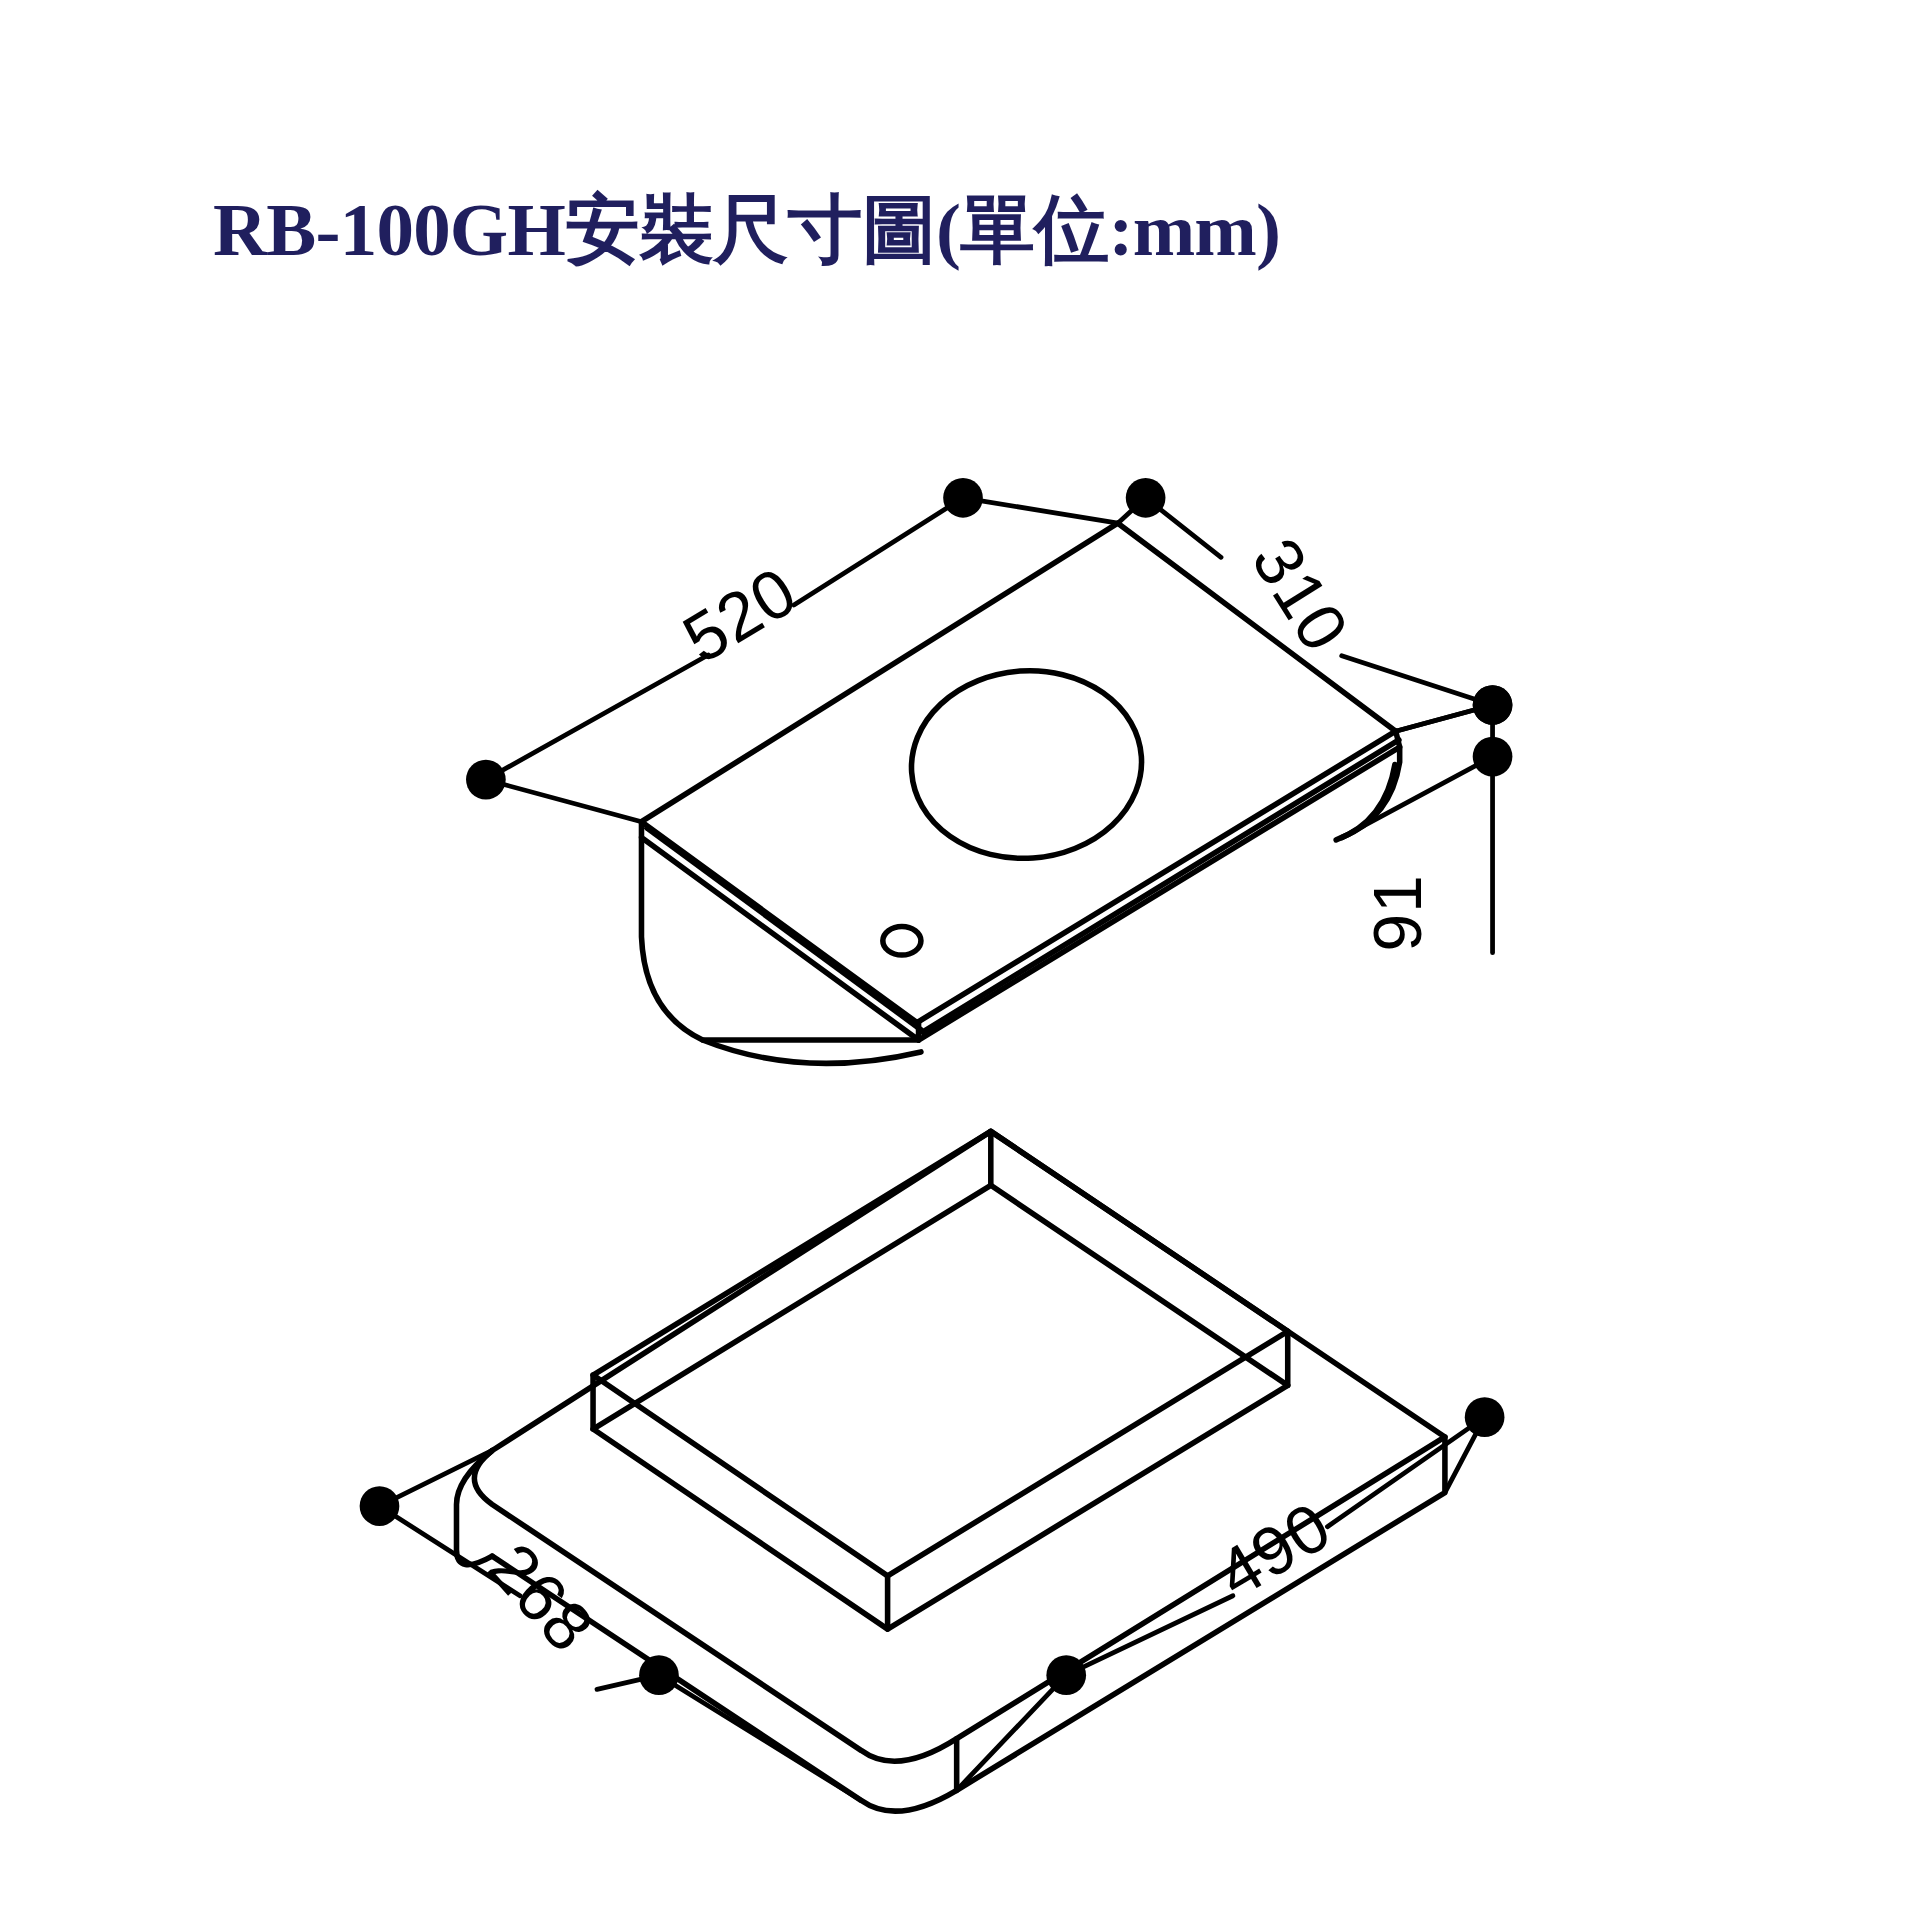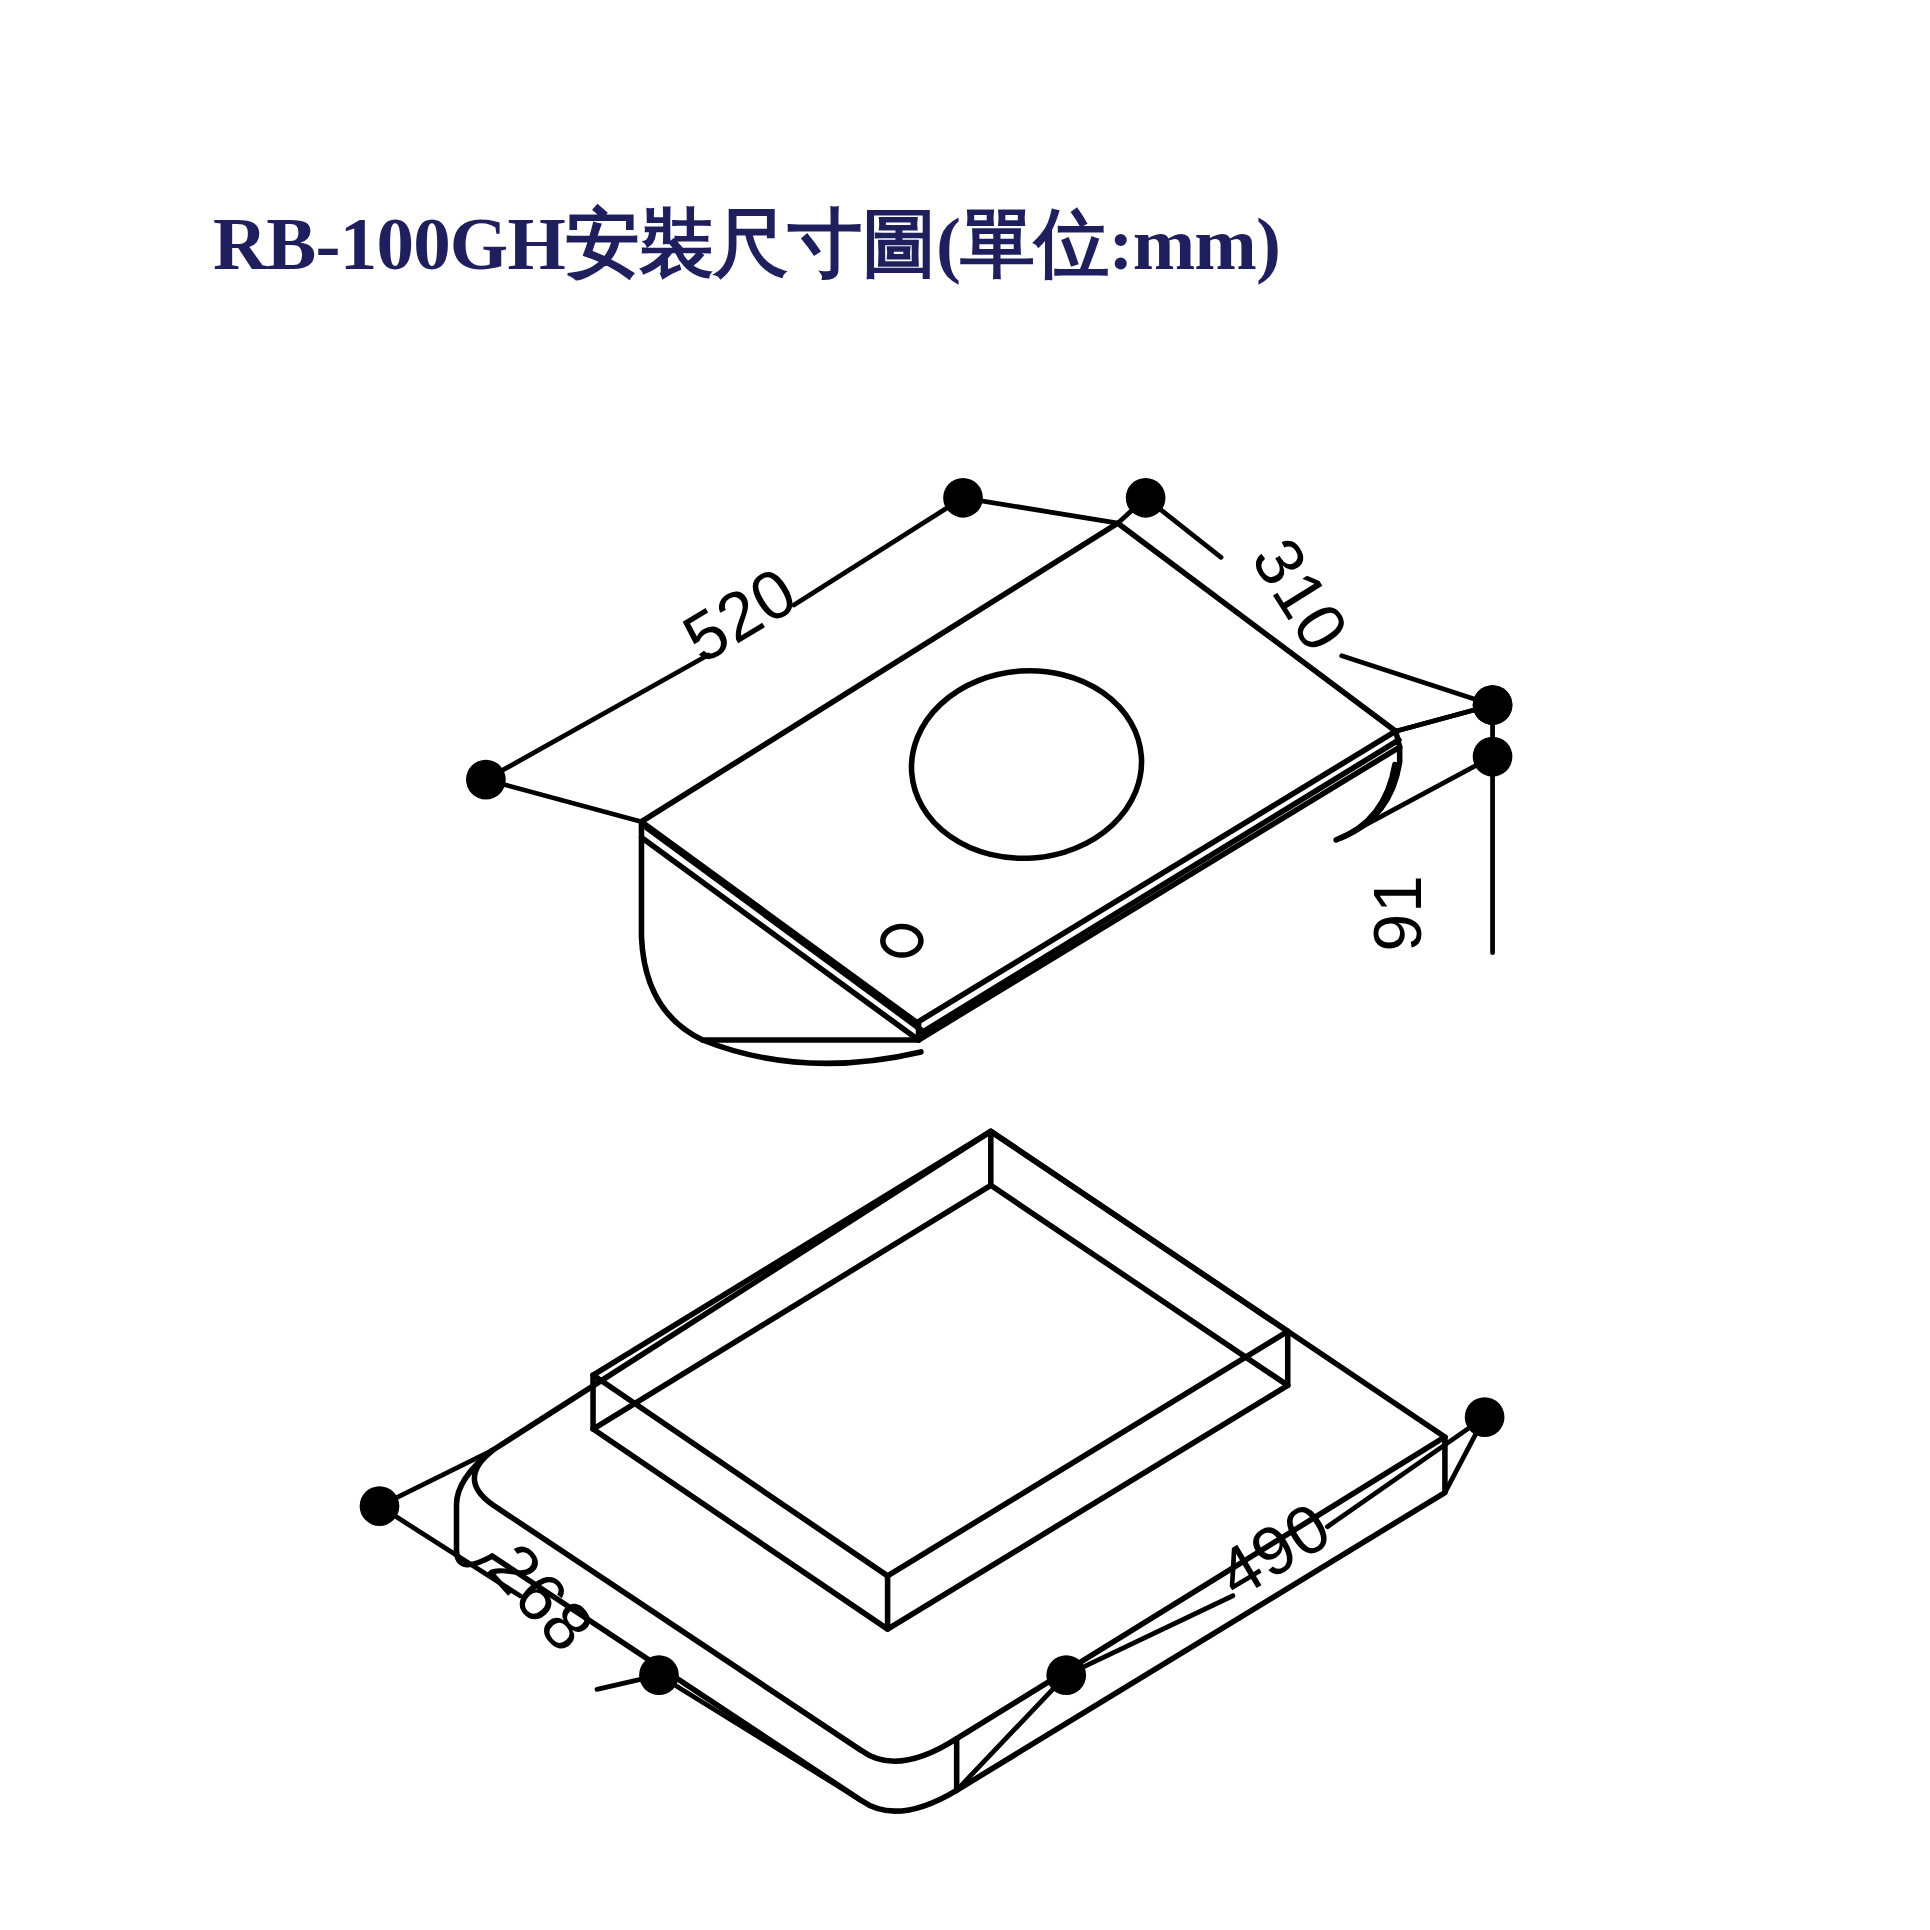--- a/index.html
+++ b/index.html
@@ -15,21 +15,21 @@
   }
   #page {
     position: relative;
     width: 1930px;
     height: 1930px;
     background: #ffffff;
   }
   #title {
     position: absolute;
     left: 213px;
-    top: 205px;
+    top: 191px;
     font-family: "Liberation Serif", serif;
     font-weight: bold;
     font-size: 75px;
     line-height: 1.05;
     letter-spacing: -0.8px;
     color: #201f5e;
     white-space: nowrap;
   }
   #drawing {
     position: absolute;

